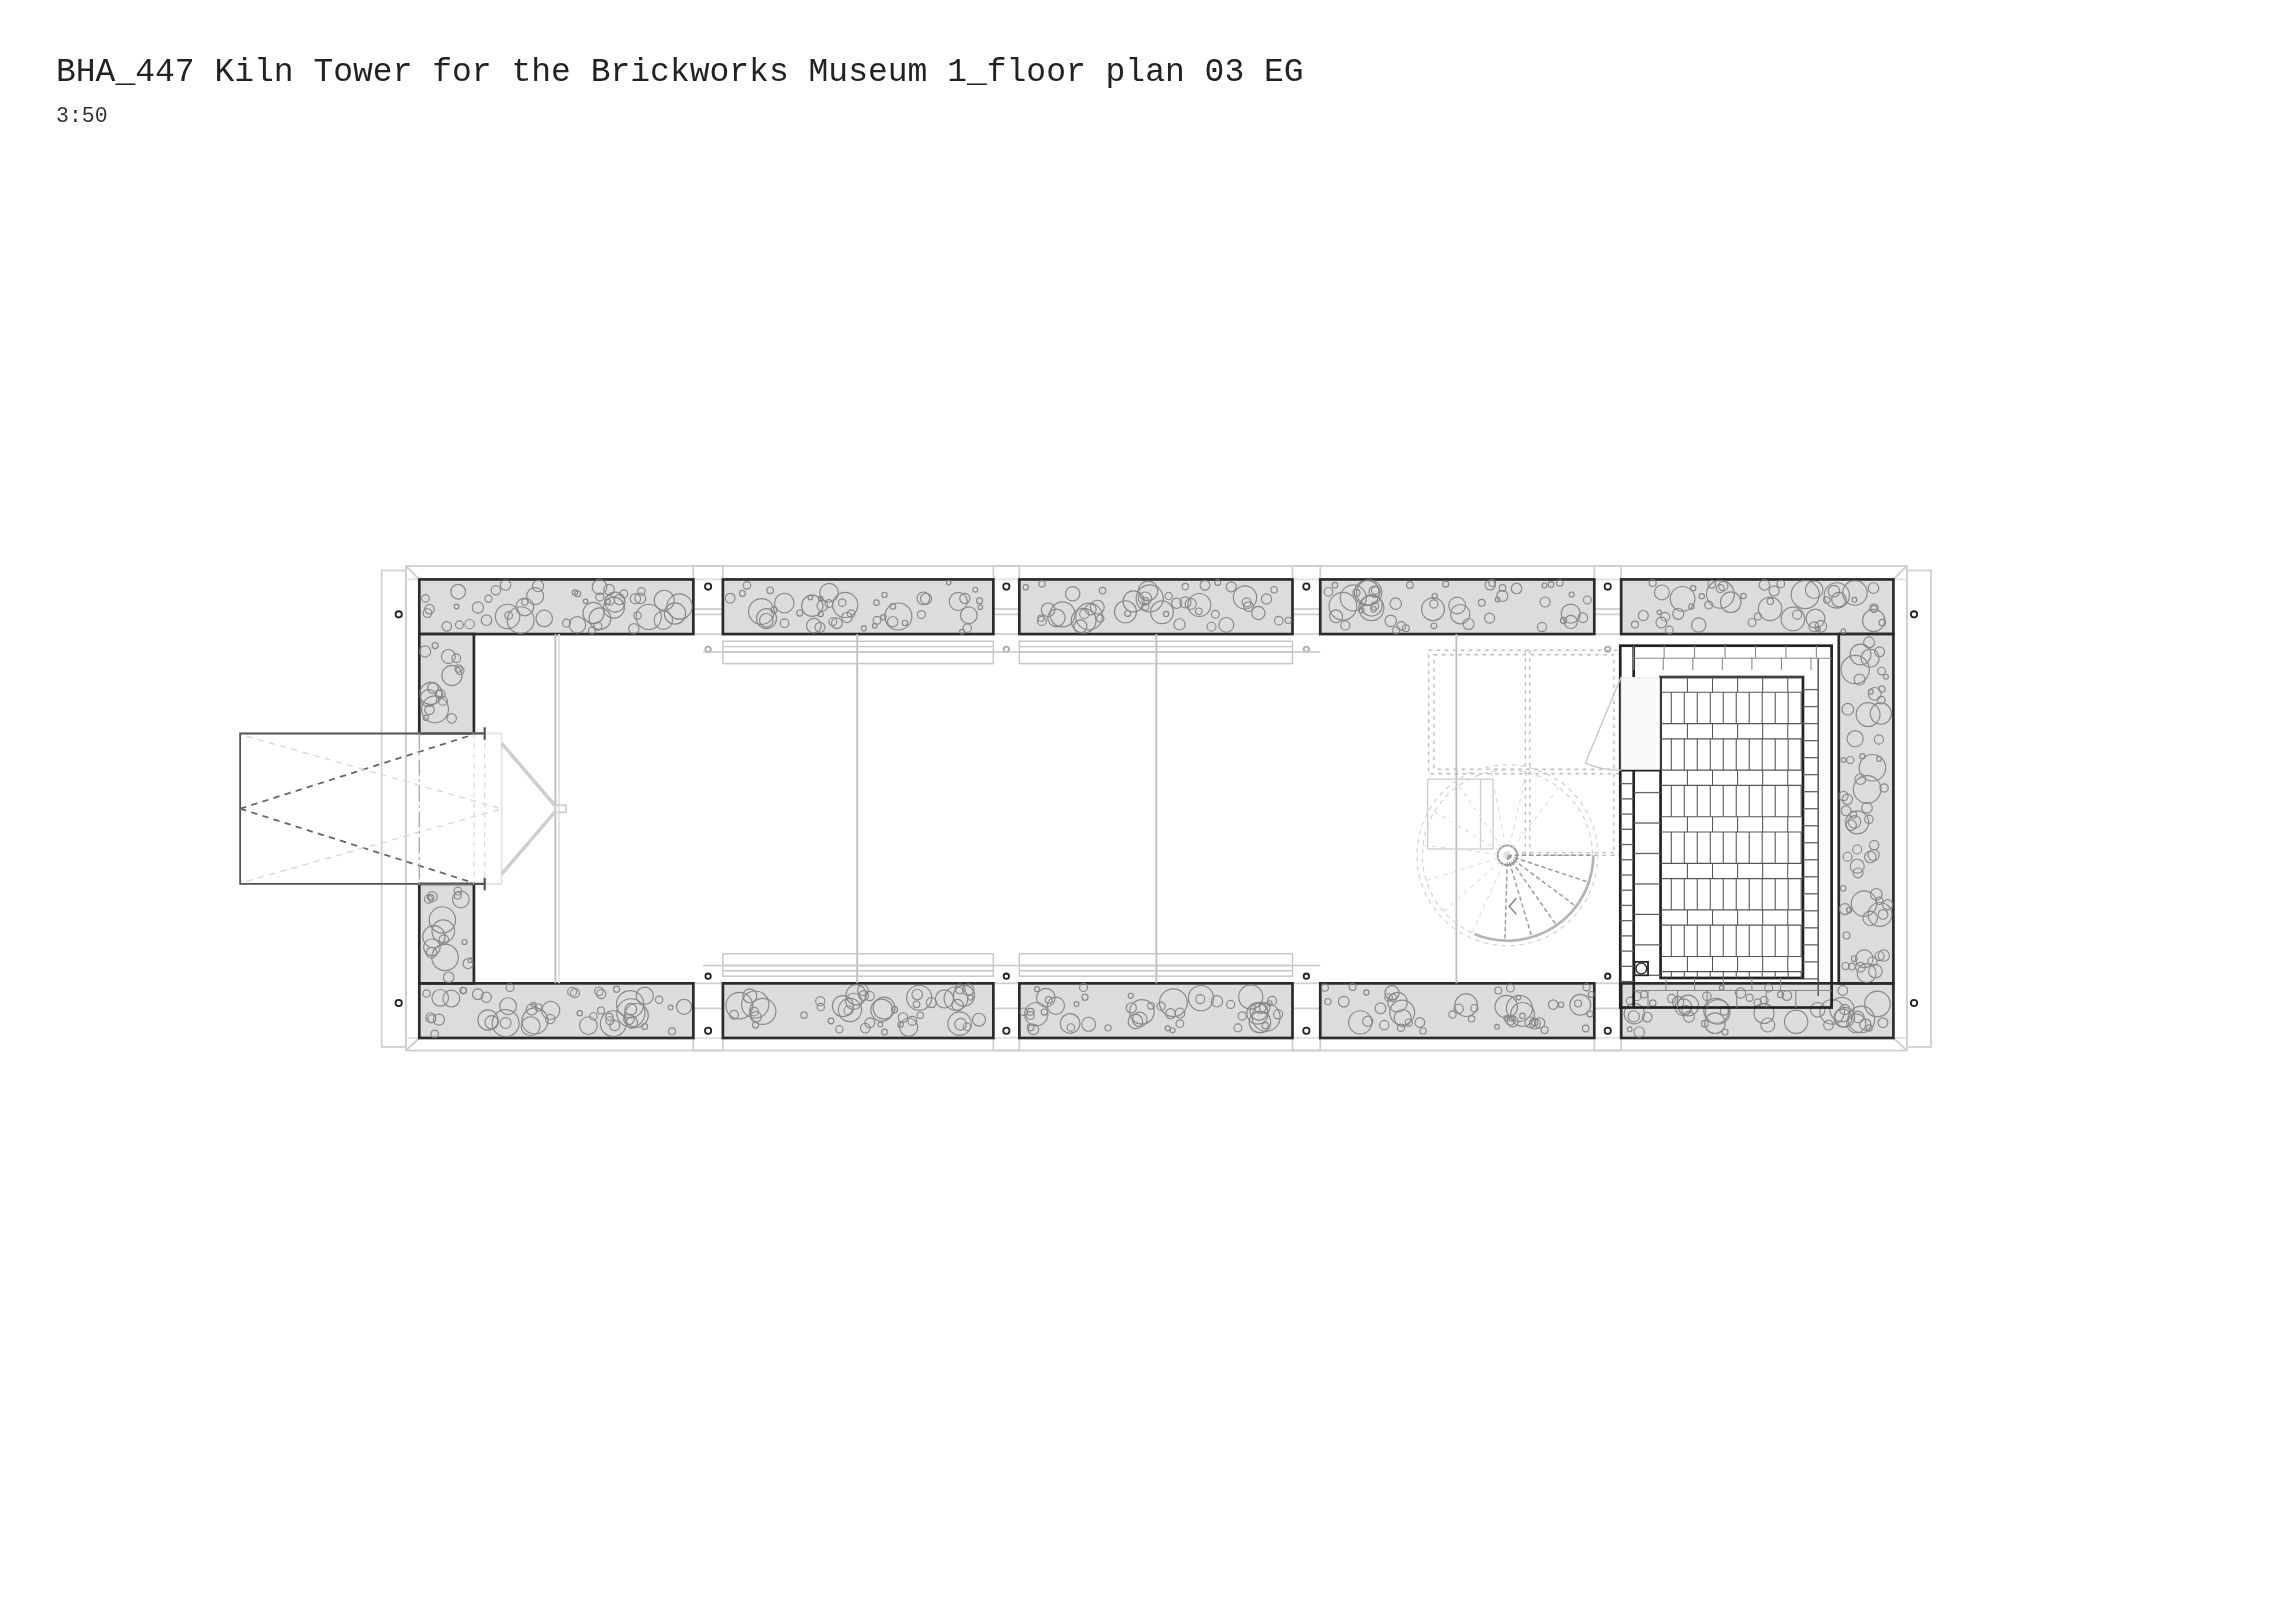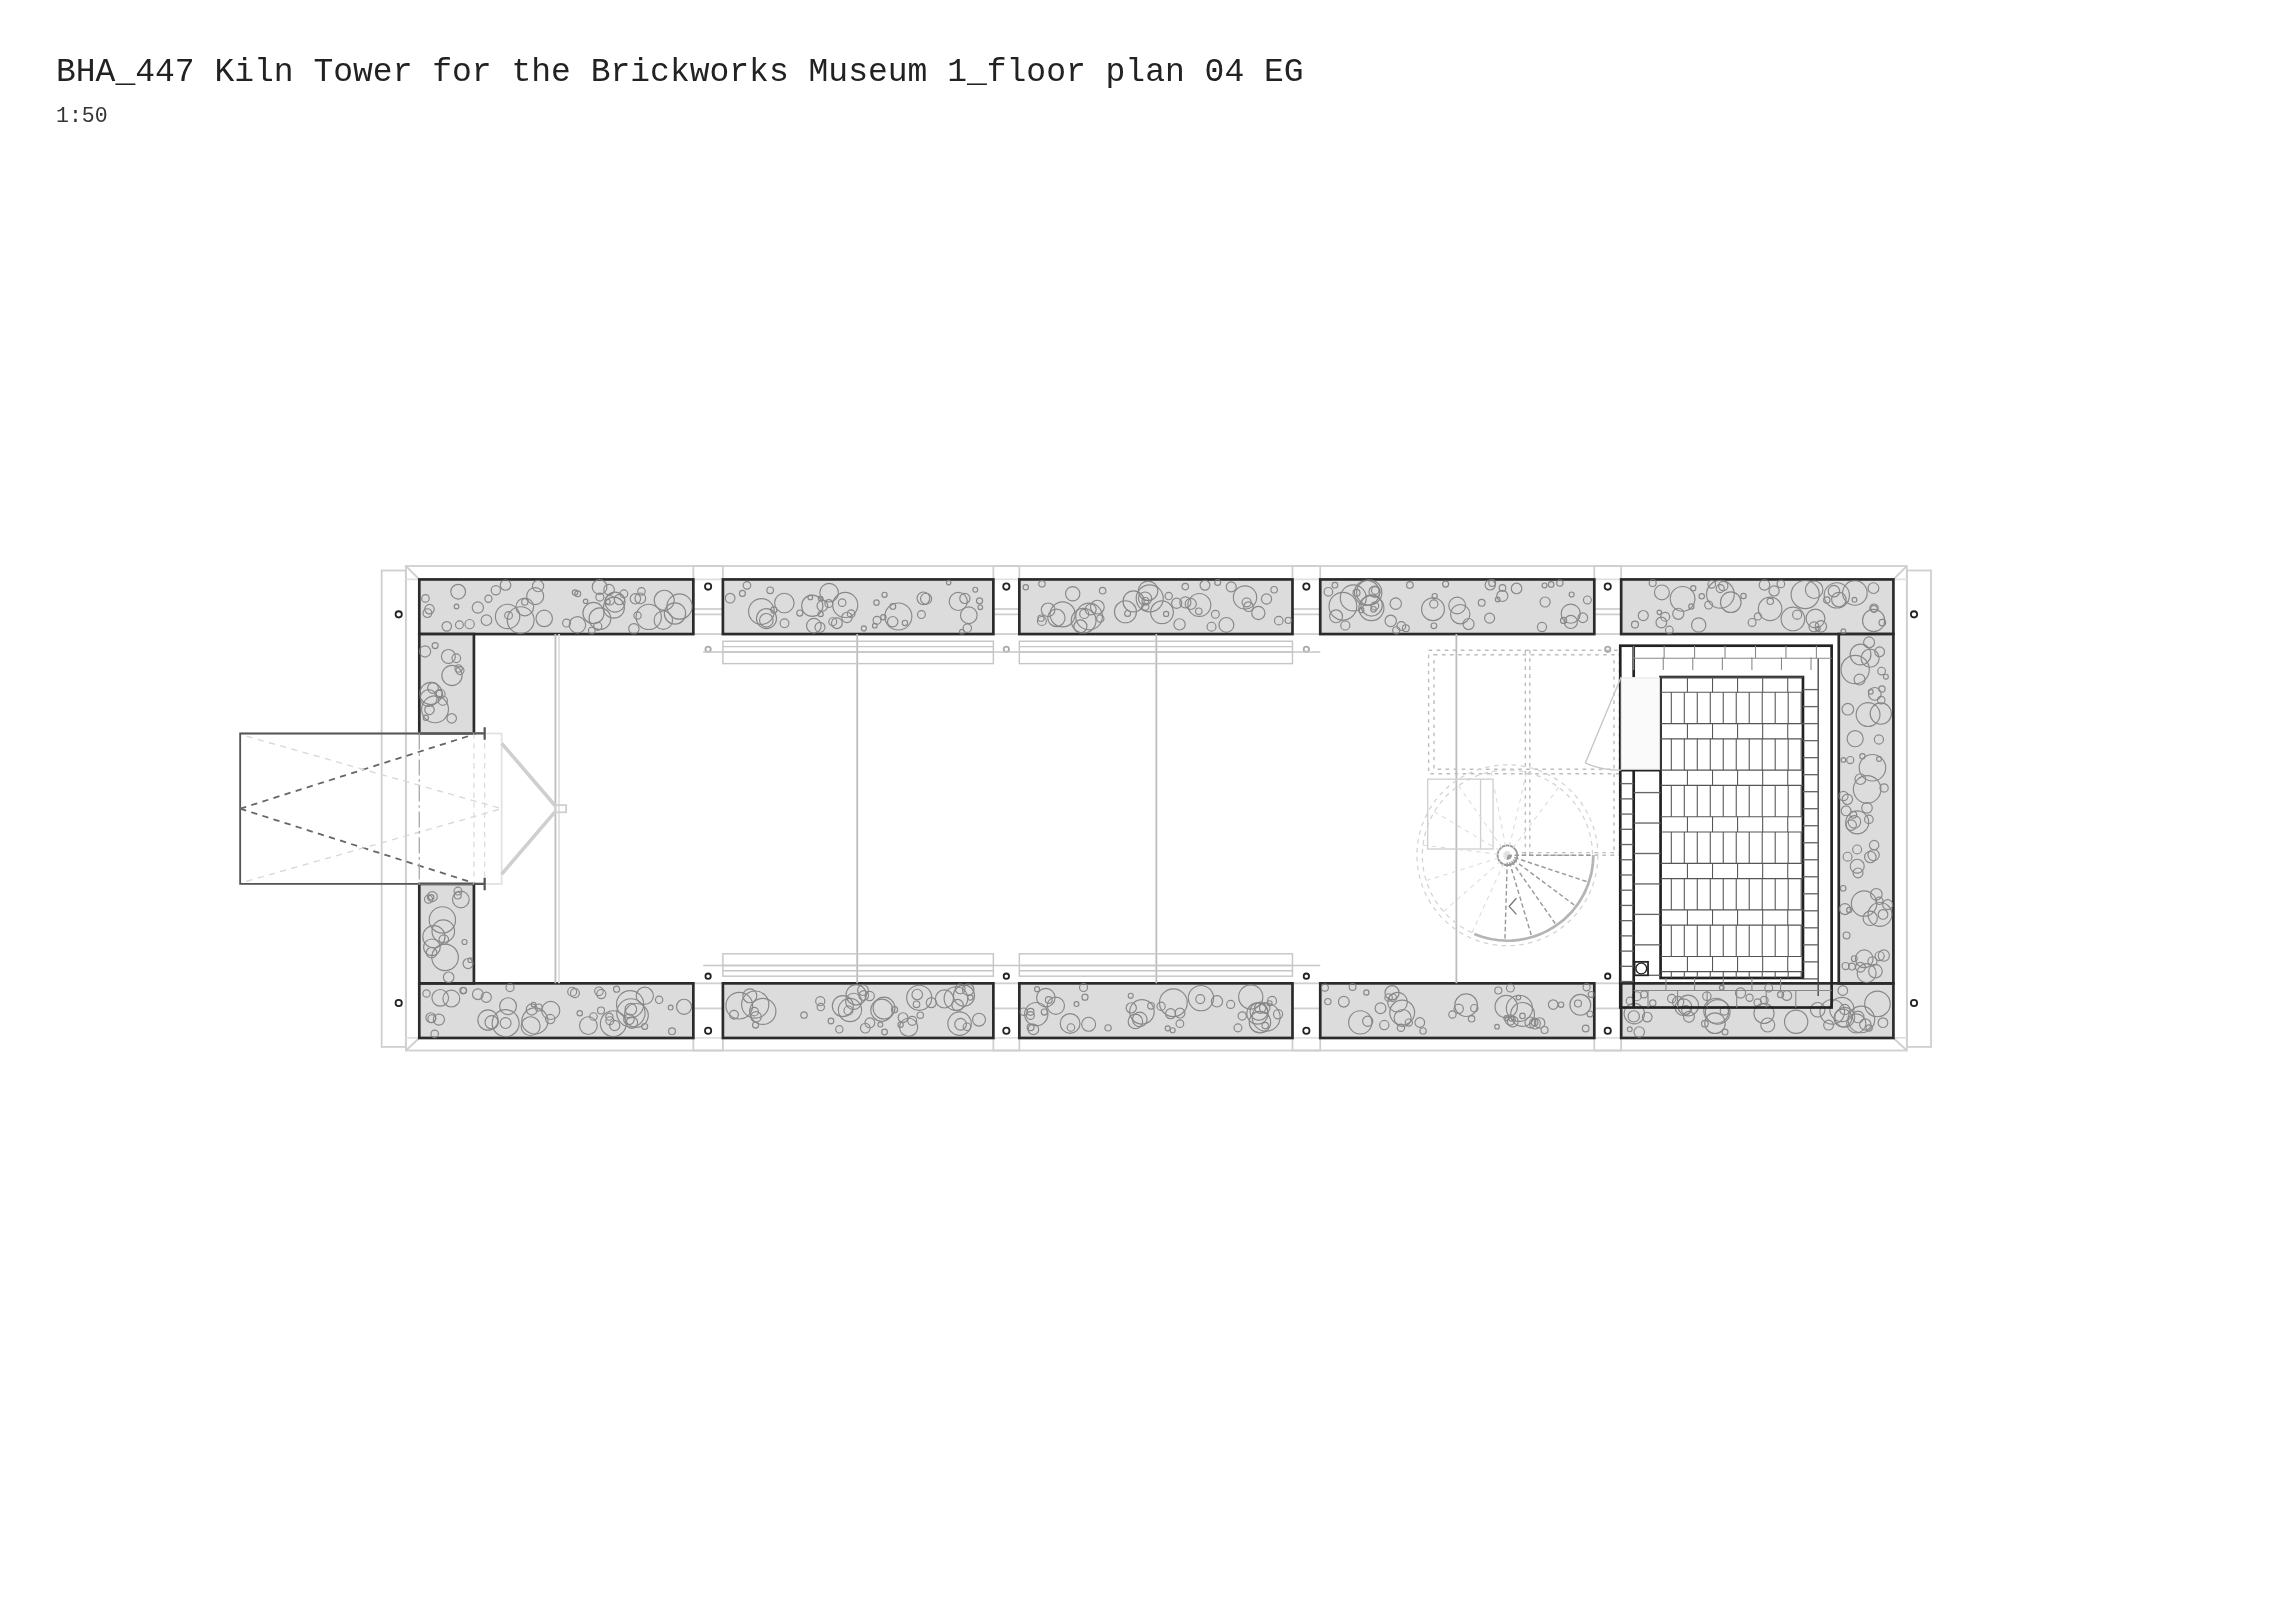--- a/index.html
+++ b/index.html
@@ -12,22 +12,22 @@
   .scale {
     position: absolute; left: 56px; top: 104px;
     font-family: "Liberation Mono", "DejaVu Sans Mono", monospace;
     font-size: 21.5px; color: #333; white-space: pre;
   }
   #plan { position: absolute; left: 0; top: 0; }
 </style>
 </head>
 <body>
 
-<div class="title">BHA_447 Kiln Tower for the Brickworks Museum 1_floor plan 04 EG</div>
-<div class="scale">1:50</div>
+<div class="title">BHA_447 Kiln Tower for the Brickworks Museum 1_floor plan 03 EG</div>
+<div class="scale">3:50</div>
 
 <svg id="plan" width="2293" height="1621" viewBox="0 0 2560 1810" xmlns="http://www.w3.org/2000/svg">
   <defs>
     <clipPath id="c-top1">
         <rect x="468" y="647" width="306" height="61"></rect>
       </clipPath>
   </defs>
 
   <g fill="none" stroke="#cfcfcf" stroke-width="2">
     <rect x="426" y="637" width="27" height="532"></rect>

